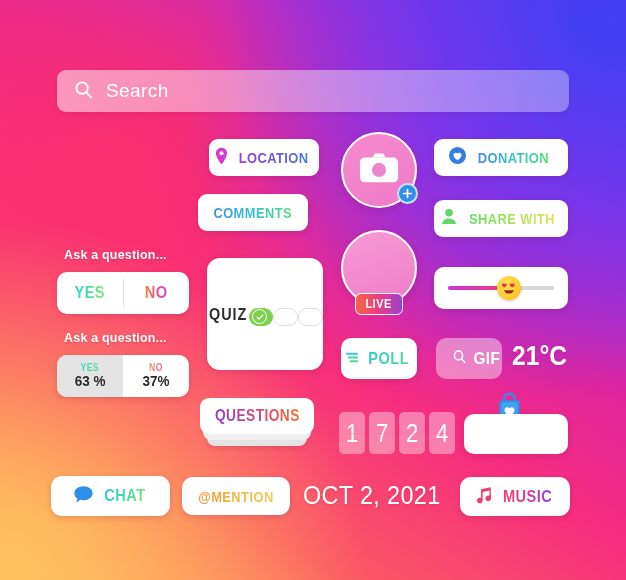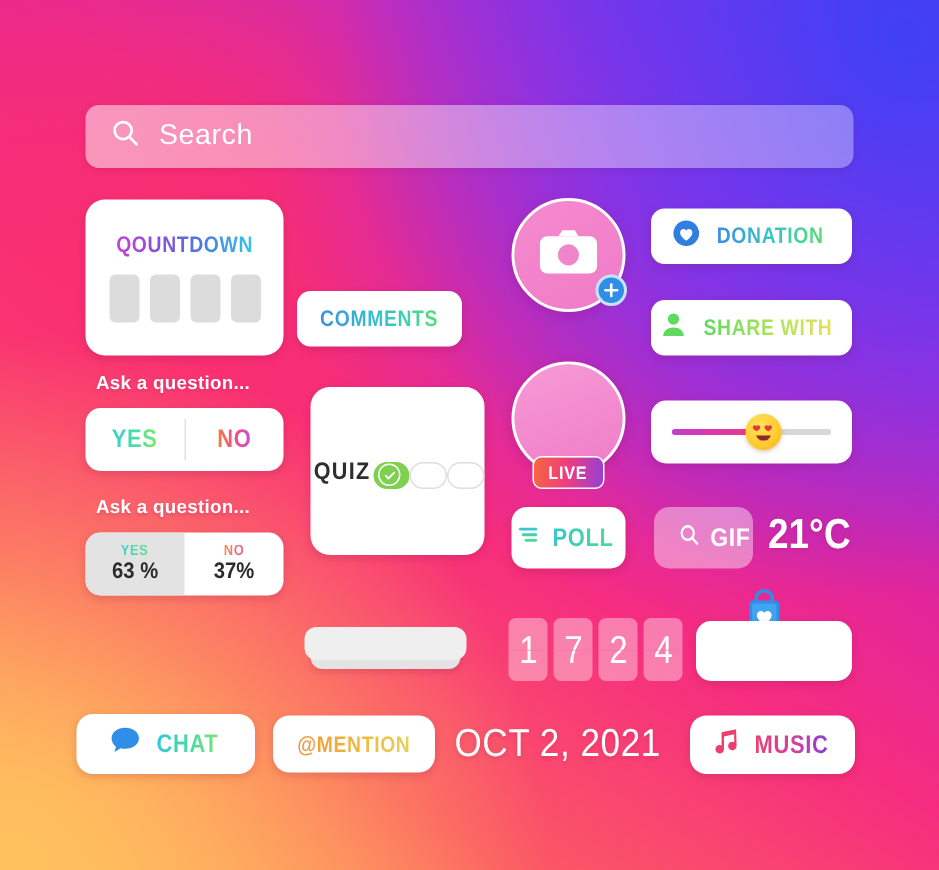--- a/index.html
+++ b/index.html
@@ -127,21 +127,21 @@
   #camera { position:absolute; left:341px; top:132px; width:76px; height:76px; border-radius:50%;
             background:linear-gradient(150deg,#f58ad0 0%,#ef7bc6 100%);
             border:2.5px solid #ffffff; box-sizing:border-box;
             display:flex; align-items:center; justify-content:center;
             box-shadow:0 2px 7px rgba(120,10,60,.2); }
   #cam-plus { position:absolute; right:-3px; bottom:2px; width:21px; height:21px; border-radius:50%;
               background:#2f8fe8; border:2px solid #c6e3fa; box-sizing:border-box;
               display:flex; align-items:center; justify-content:center; }
 
   
-  #live-wrap { position:absolute; left:341px; top:241px; width:76px; height:76px; }
+  #live-wrap { position:absolute; left:341px; top:230px; width:76px; height:76px; }
   #live-circle { width:76px; height:76px; border-radius:50%;
                  background:linear-gradient(160deg,#f79ad6 0%,#ef7cc7 100%);
                  border:2.5px solid #ffffff; box-sizing:border-box;
                  box-shadow:0 2px 7px rgba(120,10,60,.2); }
   #live-badge { position:absolute; left:14px; bottom:-9px; width:48px; height:22px; border-radius:6px;
                 background:linear-gradient(95deg,#f7663f 0%,#ee3d7e 48%,#9640d6 100%);
                 border:1.5px solid #fff; box-sizing:border-box;
                 display:flex; align-items:center; justify-content:center; }
   #live-badge span { color:#fff; font-size:12px; font-weight:700; letter-spacing:.6px;
                      font-family:"Liberation Sans Narrow","Liberation Sans",sans-serif; transform:scaleX(.9); }
@@ -215,29 +215,20 @@
   <div id="search">
     <span class="sicon">
       <svg width="19" height="19" viewBox="0 0 20 20">
           <circle cx="8.5" cy="8.5" r="6" fill="none" stroke="#fff" stroke-width="1.9"></circle>
           <line x1="13" y1="13" x2="18" y2="18.2" stroke="#fff" stroke-width="1.9" stroke-linecap="round"></line>
         </svg>
     </span>
     <span class="stext">Search</span>
   </div>
 
-  <div class="card" id="countdown">
-    <span class="lbl" id="cd-title">QOUNTDOWN</span>
-    <span id="cd-boxes">
-      <i></i>
-      <i></i>
-      <i></i>
-      <i></i>
-    </span>
-  </div>
 
   <div class="askq" id="askq1">Ask a question...</div>
   <div class="card" id="yesno">
     <span class="half">
       <span class="lbl" id="yn-yes">YES</span>
     </span>
     <span class="divider"></span>
     <span class="half">
       <span class="lbl" id="yn-no">NO</span>
     </span>
@@ -258,20 +249,29 @@
 
   <div class="card" id="chat">
     <span>
       <svg width="21" height="19" viewBox="0 0 22 20">
           <path d="M11 1.2c5.4 0 9.6 3.2 9.6 7.4s-4.2 7.4-9.6 7.4c-1.1 0-2.2-.15-3.2-.42L3.4 18.3l1.1-3.7C2.6 13.2 1.4 11 1.4 8.6 1.4 4.4 5.6 1.2 11 1.2z" fill="#2f8fe8"></path>
         </svg>
     </span>
     <span class="lbl">CHAT</span>
   </div>
 
+  <div class="card" id="location">
+    <span>
+      <svg width="15" height="18" viewBox="0 0 16 20">
+          <path d="M8 .8C4.5.8 1.8 3.5 1.8 6.9c0 4.5 5.3 11.5 5.6 11.8.3.4.9.4 1.2 0 .3-.3 5.6-7.3 5.6-11.8C14.2 3.5 11.5.8 8 .8z" fill="#d63ad0"></path>
+          <circle cx="8" cy="6.9" r="2.3" fill="#fff"></circle>
+        </svg>
+    </span>
+    <span class="lbl">LOCATION</span>
+  </div>
 
   <div class="card" id="comments">
     <span class="lbl">COMMENTS</span>
   </div>
 
   <div class="card" id="quiz">
     <span id="quiz-title">QUIZ</span>
     <span class="qbar green">
       <span class="qcheck">
         <svg width="8" height="8" viewBox="0 0 10 10">
@@ -279,20 +279,23 @@
           </svg>
       </span>
     </span>
     <span class="qbar empty"></span>
     <span class="qbar empty"></span>
   </div>
 
   <div id="questions-wrap">
     <div id="q-back2"></div>
     <div id="q-back1"></div>
+    <div id="q-front">
+      <span class="lbl">QUESTIONS</span>
+    </div>
   </div>
 
   <div id="camera">
     <span>
       <svg width="40" height="34" viewBox="0 0 42 34">
           <rect x="1" y="6" width="40" height="26" rx="5" fill="#fff"></rect>
           <path d="M14 6l2.6-4.2h8.8L28 6z" fill="#fff"></path>
           <circle cx="21" cy="19" r="7.4" fill="#ef85cb"></circle>
         </svg>
     </span>

